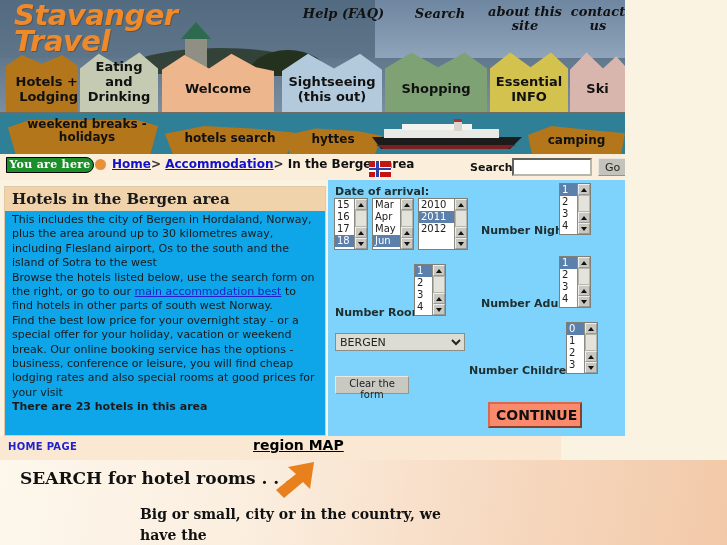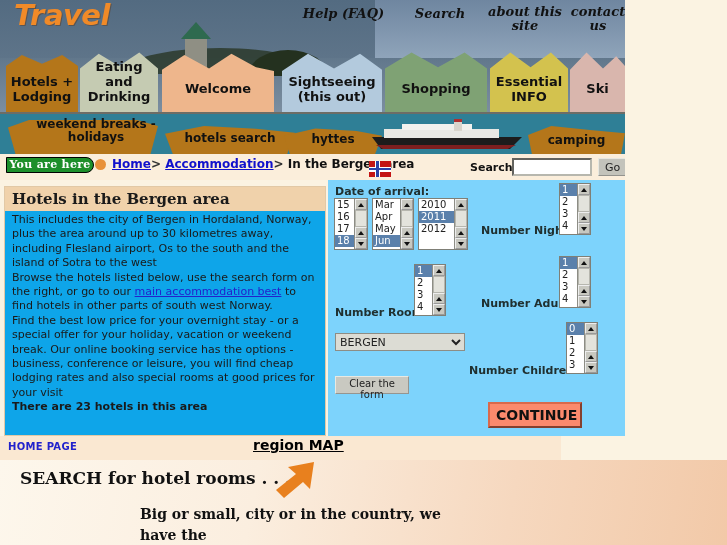--- a/index.html
+++ b/index.html
@@ -244,33 +244,34 @@
 
   <div class="banner">
     <div class="sky-dark"></div>
     <div class="sky-light"></div>
 
     <div class="trees"></div>
     <div class="trees2"></div>
     <div class="tower"></div>
 
     <div class="logo">
+      <div>Stavanger</div>
       <div>Travel</div>
     </div>
 
     <div class="toplink tl-help">Help (FAQ)</div>
     <div class="toplink tl-search">Search</div>
     <div class="toplink tl-about">about this site</div>
     <div class="toplink tl-contact">contact us</div>
 
     <div class="houses">
 
       <div class="gable" style="left:6px; bottom:0; width:72px; height:62px; background:#b4761a;
            clip-path: polygon(0 26%, 22% 8%, 50% 22%, 78% 8%, 100% 26%, 100% 100%, 0 100%);"></div>
-      <div class="navbtn" style="left:6px; bottom:4px; width:72px;">
+      <div class="navbtn" style="left:6px; bottom:4px; width:72px;text-align:right;">
         <span>Hotels + Lodging</span>
       </div>
 
       <div class="gable" style="left:80px; bottom:0; width:78px; height:62px; background:#c5cbb2;
            clip-path: polygon(0 30%, 24% 6%, 50% 26%, 76% 4%, 100% 30%, 100% 100%, 0 100%);"></div>
       <div class="navbtn" style="left:80px; bottom:4px; width:78px;">
         <span>Eating and Drinking</span>
       </div>
 
       <div class="gable" style="left:162px; bottom:0; width:112px; height:62px; background:#eeb68c;
@@ -301,21 +302,21 @@
            clip-path: polygon(0 32%, 30% 4%, 60% 30%, 84% 10%, 100% 26%, 100% 100%, 0 100%);"></div>
       <div class="navbtn" style="left:570px; bottom:12px; width:55px;">
         <span>Ski</span>
       </div>
     </div>
   </div>
 
   <div class="strip">
     <div class="shape" style="left:8px; width:150px; height:34px;
          clip-path: polygon(0 22%, 14% 0, 86% 0, 100% 18%, 95% 100%, 5% 100%);"></div>
-    <div class="striptxt" style="left:21px; top:4px; width:150px;">
+    <div class="striptxt" style="left:12px; top:4px; width:150px;">
       <span>weekend breaks - holidays</span>
     </div>
 
     <div class="shape" style="left:165px; width:130px; height:28px;
          clip-path: polygon(0 28%, 30% 0, 70% 10%, 100% 24%, 94% 100%, 6% 100%);"></div>
     <div class="striptxt" style="left:165px; top:18px; width:130px;">
       <span>hotels search</span>
     </div>
 
     <div class="shape" style="left:284px; width:98px; height:26px;

